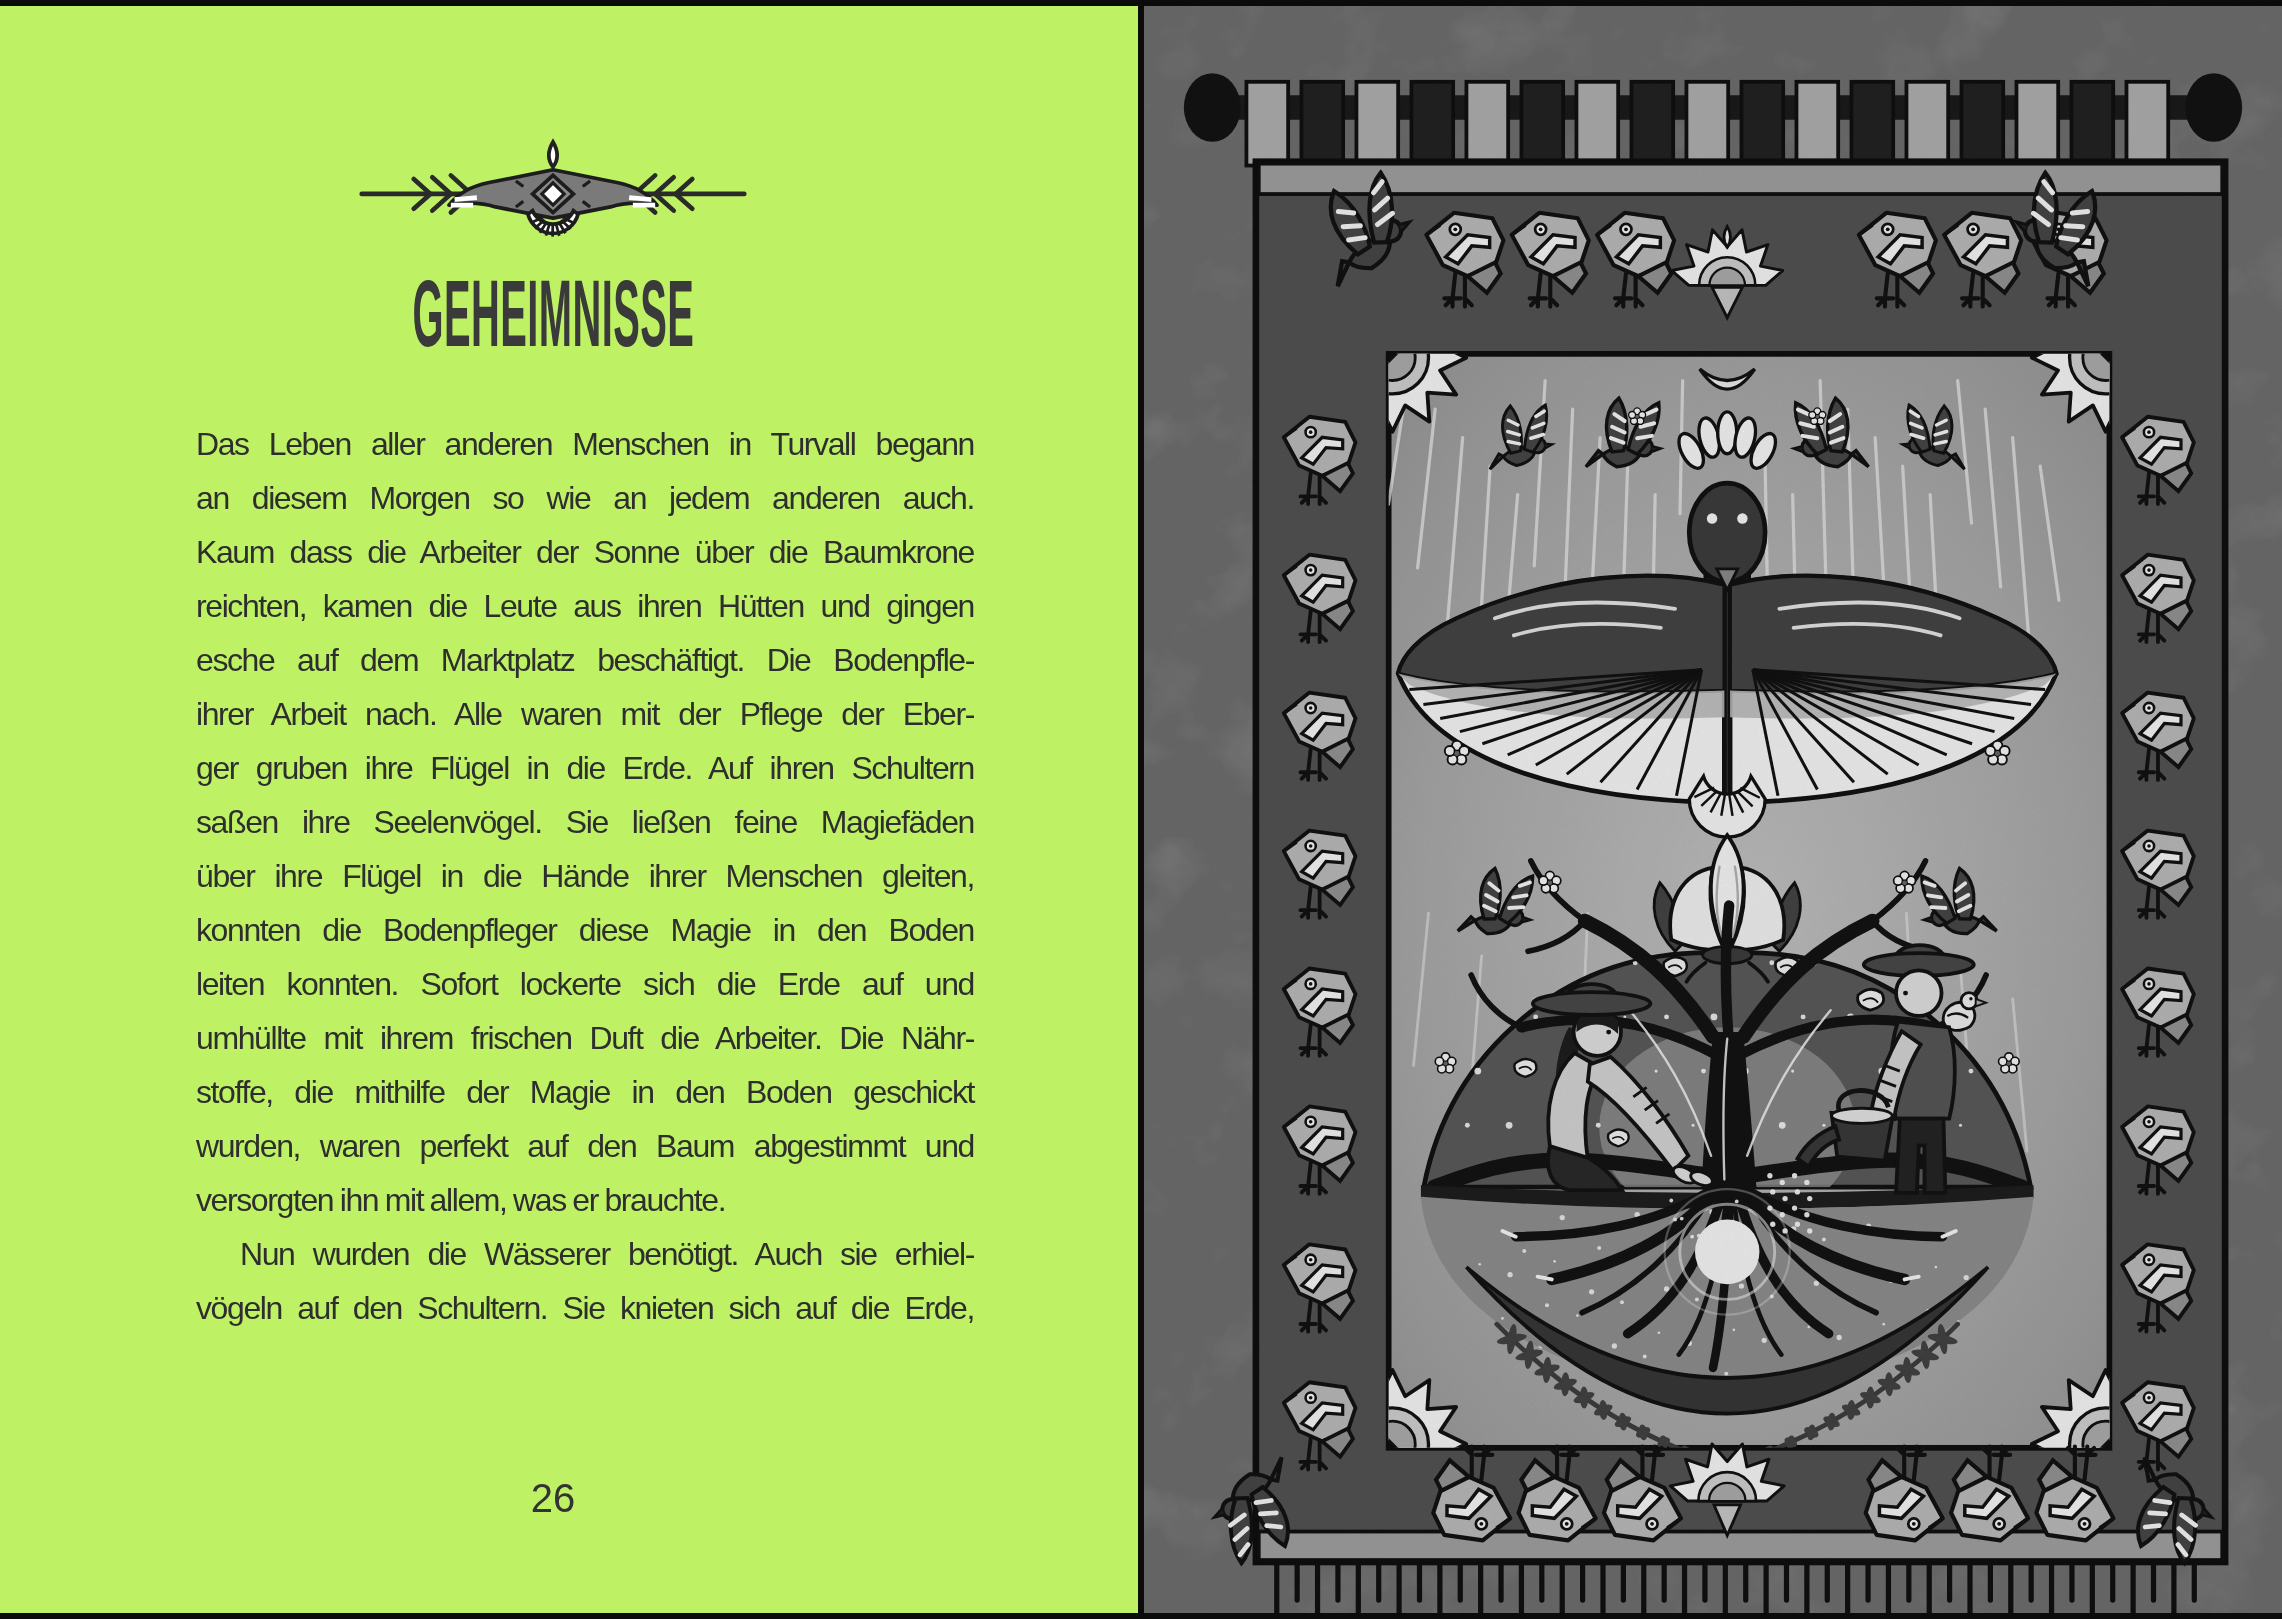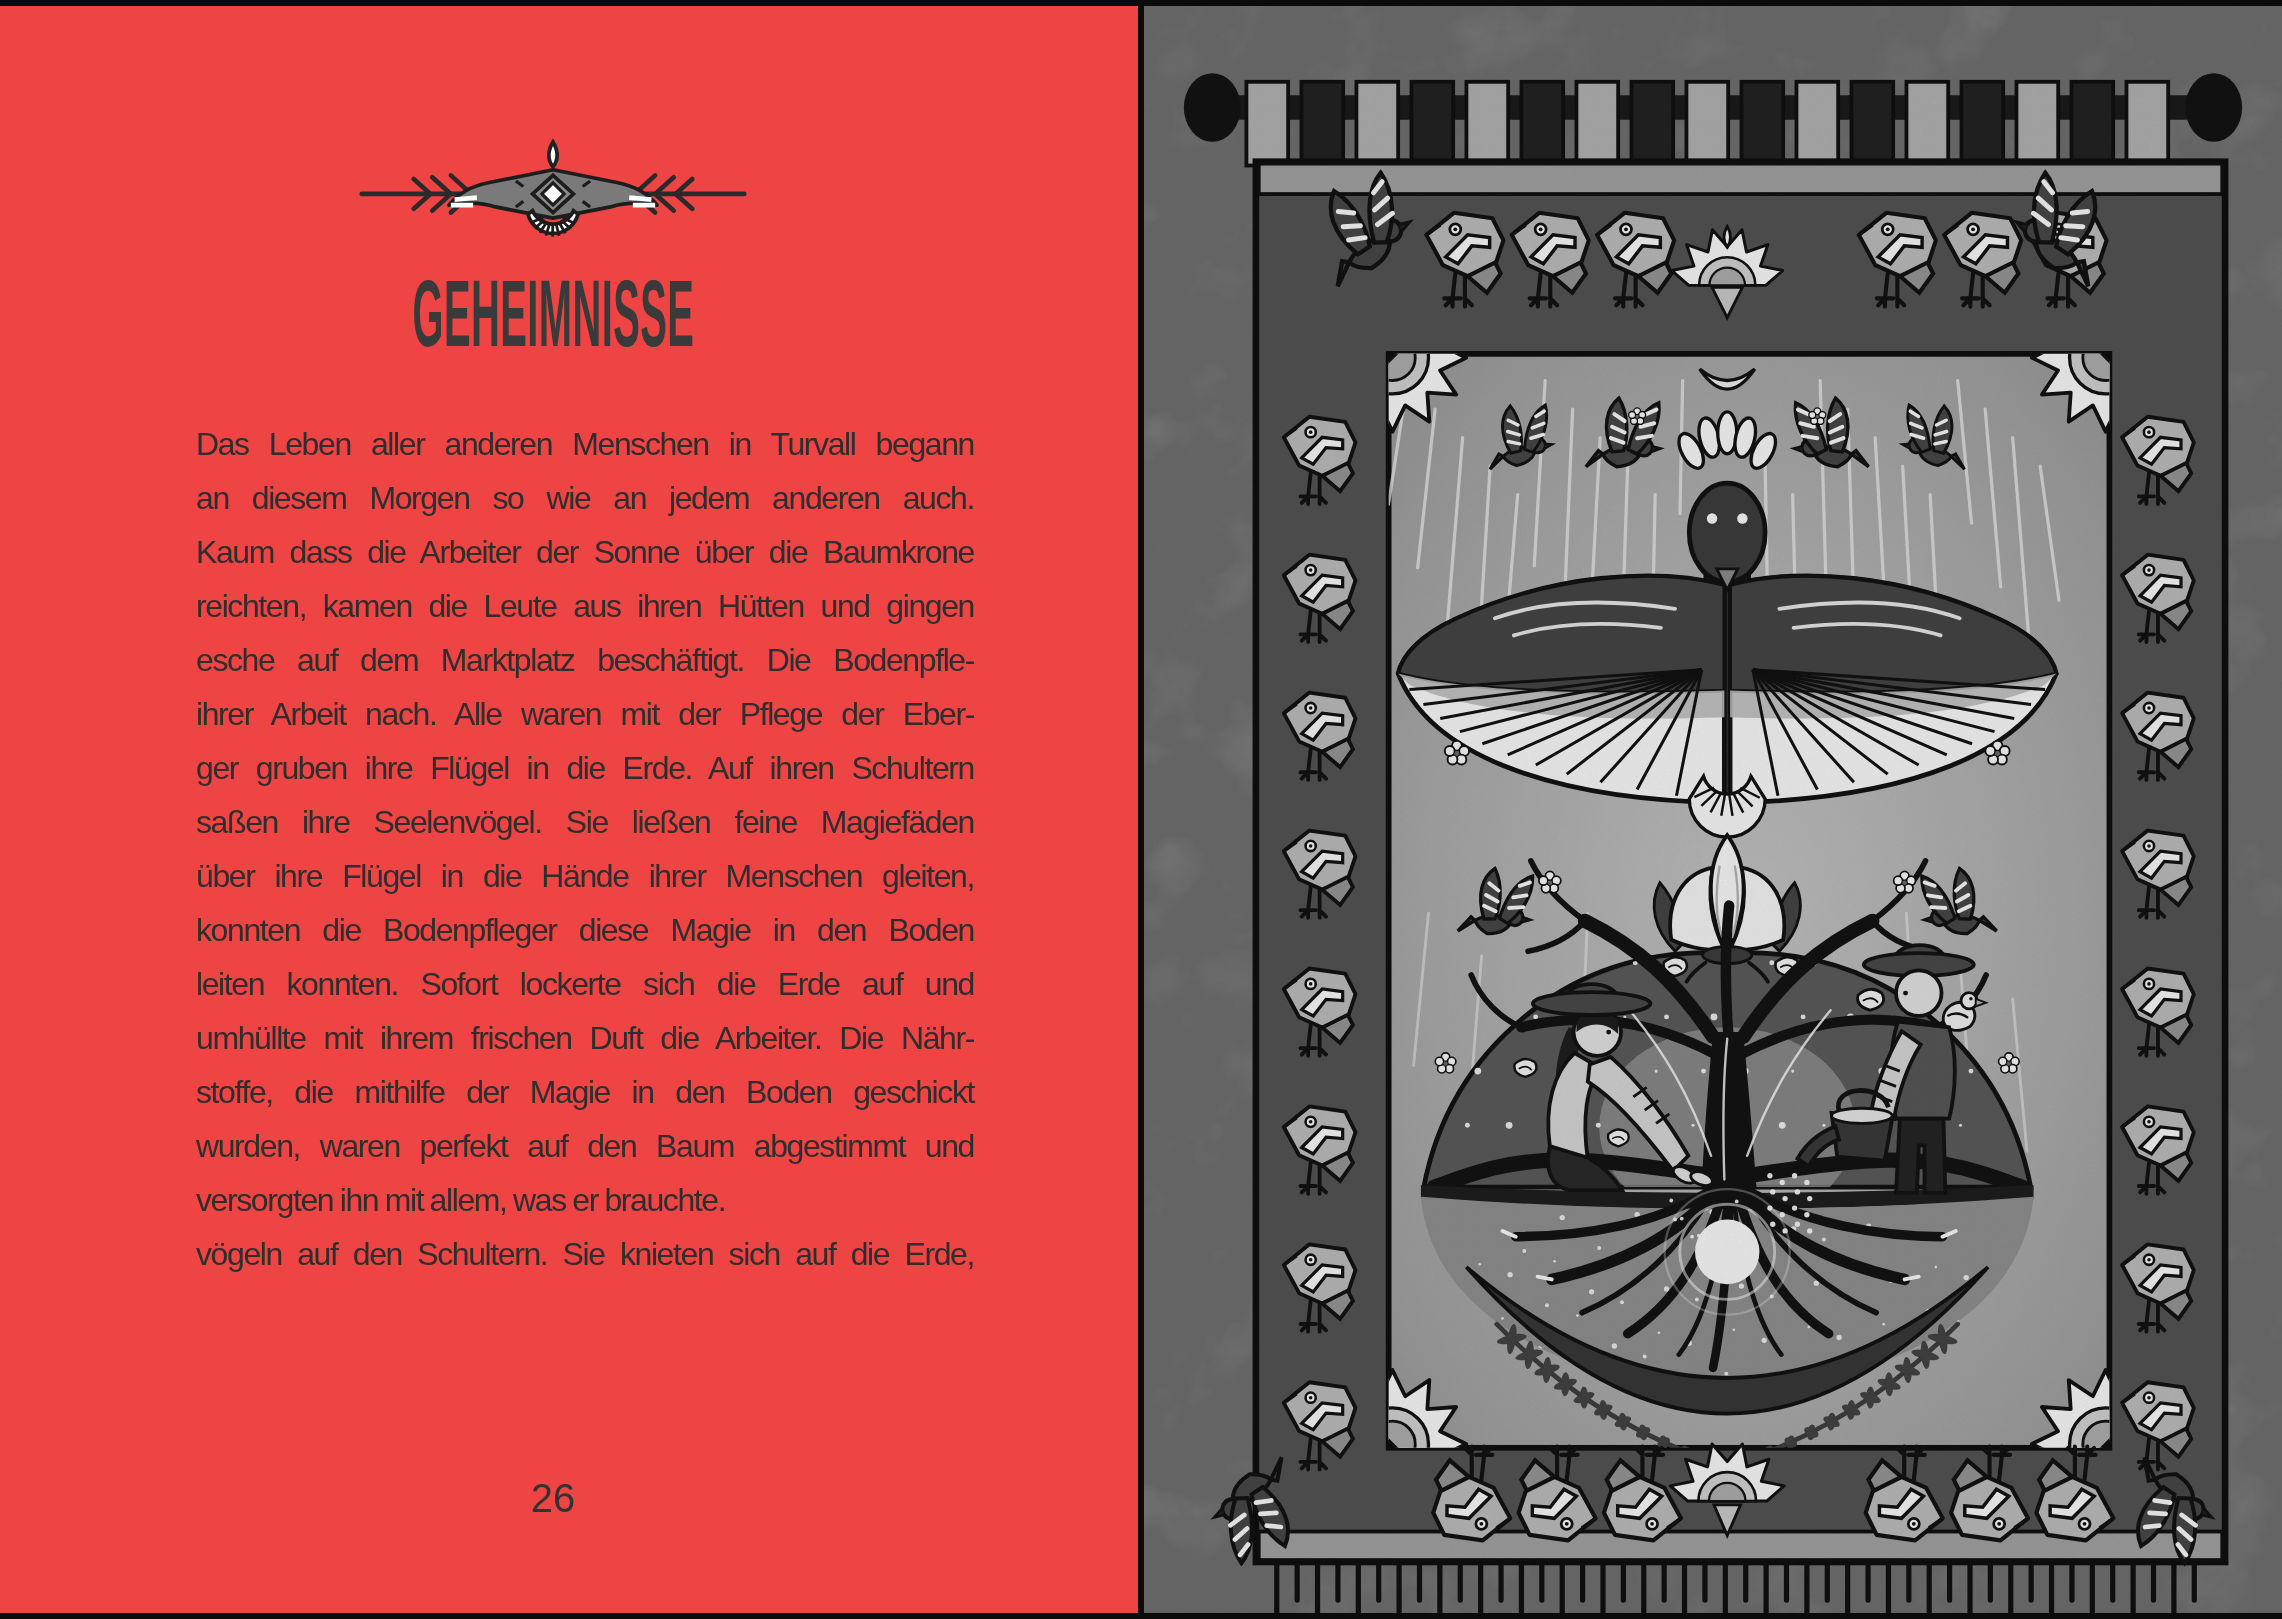--- a/index.html
+++ b/index.html
@@ -1,19 +1,19 @@
 <!DOCTYPE html>
 <html style="font-size:15px"><head>
 <meta charset="utf-8">
 <style>
   html,body{margin:0;padding:0;background:#1a1a1a;}
   .spread{position:relative;width:2283px;height:1620px;background:#ffffff;overflow:hidden;
           font-family:"Liberation Sans",sans-serif;}
   
-  .page-left{position:absolute;left:0;top:0;width:1138px;height:1620px;background:#ef4444;}
+  .page-left{position:absolute;left:0;top:0;width:1138px;height:1620px;background:#bef264;}
   .ornament{position:absolute;left:358px;top:120px;width:390px;height:133px;}
   .chapter-title{position:absolute;left:0;top:259px;width:1107px;margin:0;text-align:center;
                  font-weight:bold;font-size:95px;letter-spacing:1px;color:#3a3a3a;}
   .chapter-title span{display:inline-block;transform:scaleX(.42);transform-origin:50% 50%;
                       white-space:nowrap;}
   .textcol{position:absolute;left:164px;top:417px;width:778px;color:#2e2e2e;
            font-size:32px;letter-spacing:-1.4px;word-spacing:-1px;line-height:54px;margin-left:32px;}
   .tl{text-align:justify;text-align-last:justify;height:54px;overflow:visible;white-space:nowrap;}
   .tl.last{text-align-last:left;}
   .tl.indent{padding-left:44px;}
@@ -77,20 +77,21 @@
       <div class="tl">ihrer Arbeit nach. Alle waren mit der Pflege der Eber-</div>
       <div class="tl">ger gruben ihre Flügel in die Erde. Auf ihren Schultern</div>
       <div class="tl">saßen ihre Seelenvögel. Sie ließen feine Magiefäden</div>
       <div class="tl">über ihre Flügel in die Hände ihrer Menschen gleiten,</div>
       <div class="tl">konnten die Bodenpfleger diese Magie in den Boden</div>
       <div class="tl">leiten konnten. Sofort lockerte sich die Erde auf und</div>
       <div class="tl">umhüllte mit ihrem frischen Duft die Arbeiter. Die Nähr-</div>
       <div class="tl">stoffe, die mithilfe der Magie in den Boden geschickt</div>
       <div class="tl">wurden, waren perfekt auf den Baum abgestimmt und</div>
       <div class="tl last">versorgten ihn mit allem, was er brauchte.</div>
+      <div class="tl indent">Nun wurden die Wässerer benötigt. Auch sie erhiel-</div>
       <div class="tl">vögeln auf den Schultern. Sie knieten sich auf die Erde,</div>
     </div>
 
     <div class="pageno">26</div>
   </div>
 
   <div class="page-right">
   <svg id="tap" width="1138" height="1620" viewBox="0 0 1200 1703" preserveAspectRatio="none">
     <defs>
       <radialGradient id="panelGrad" cx="0.5" cy="0.52" r="0.75">

